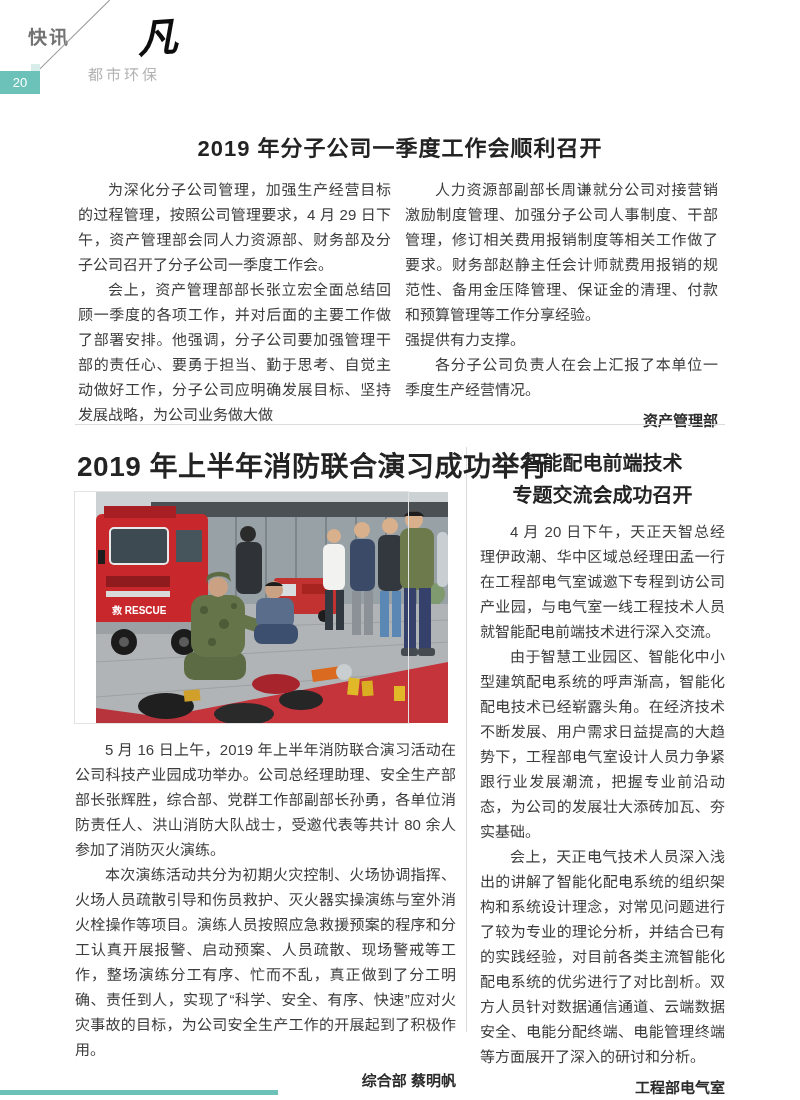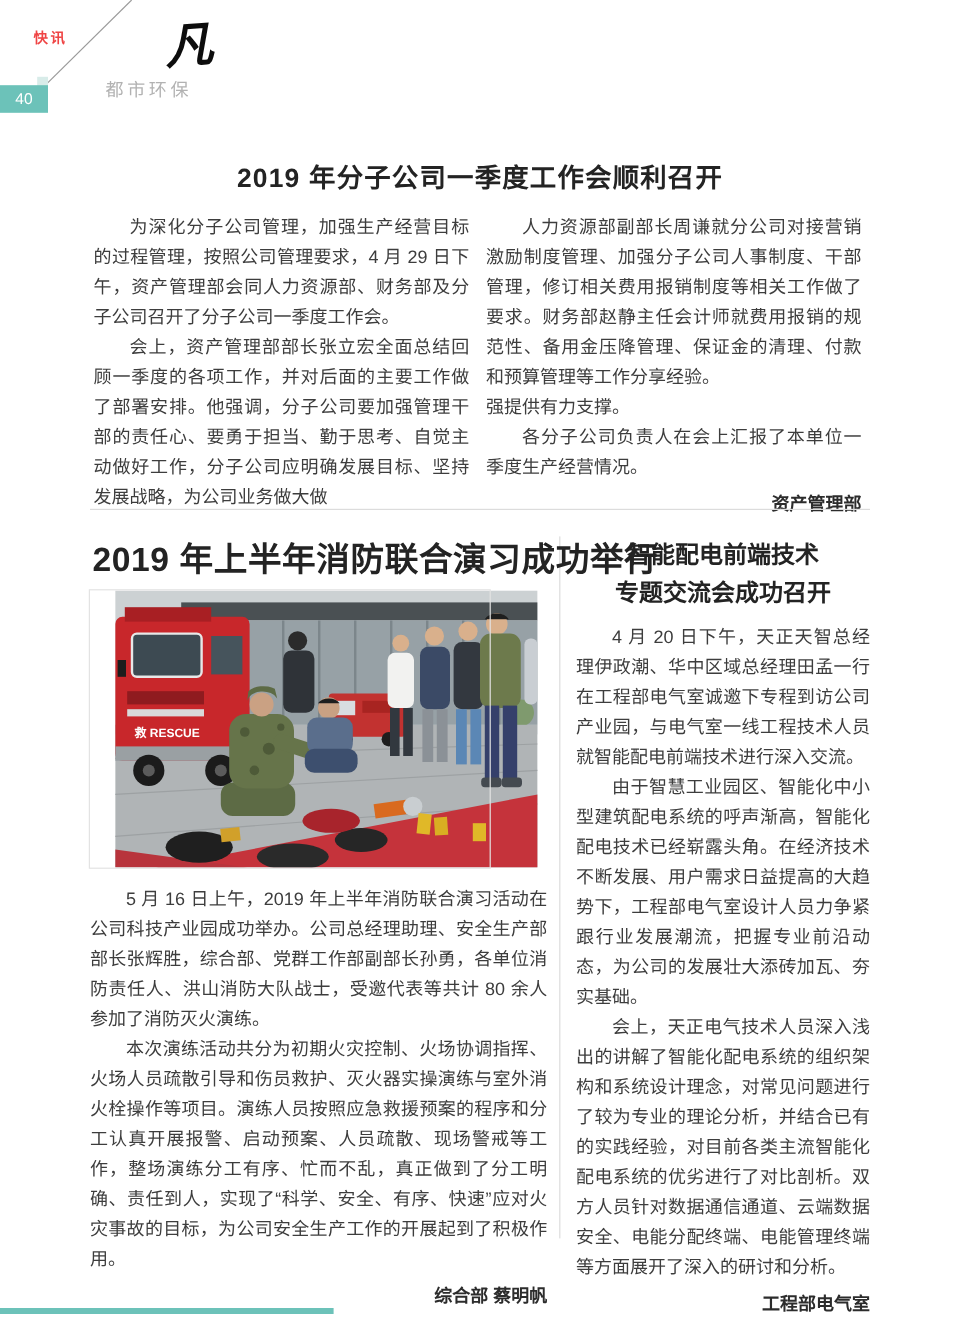--- a/index.html
+++ b/index.html
@@ -2,22 +2,22 @@
 <html lang="zh-CN"><head>
 <meta charset="utf-8">
 <style>
   html,body{margin:0;padding:0;}
   body{
     width:800px;height:1100px;position:relative;background:#ffffff;
     font-family:"Liberation Sans","DejaVu Sans",sans-serif;color:#3d3d3d;
     overflow:hidden;
   }
   
-  .section-label{position:absolute;left:28px;top:22px;font-size:12px;font-weight:bold;
-    color:#ef4444;letter-spacing:2px;}
+  .section-label{position:absolute;left:28px;top:22px;font-size:19px;font-weight:bold;
+    color:#737373;letter-spacing:2px;}
   .diag{position:absolute;left:36px;top:72px;width:103px;height:1px;background:#9a9a9a;
     transform:rotate(-44.6deg);transform-origin:0 0;}
   .brand{position:absolute;left:88px;top:27px;font-size:15px;color:#b2b2b2;letter-spacing:3px;margin-top:36px;}
   .brand-logo{position:absolute;left:137px;top:6px;font-size:40px;font-weight:bold;
     font-family:"DejaVu Serif","Liberation Serif",serif;font-style:italic;color:#0d0d0d;
     transform:rotate(-4deg);}
   .pagenum-sq{position:absolute;left:31px;top:64px;width:9px;height:9px;background:#d8ece9;}
   .pagenum{position:absolute;left:0;top:71px;width:40px;height:23px;background:#6cc2b9;
     color:#ffffff;font-size:13px;line-height:23px;text-align:center;}
   
@@ -46,21 +46,21 @@
   .footer-bar{position:absolute;left:0;top:1090px;width:278px;height:5px;background:#6cc2b9;}
 </style>
 </head>
 <body>
 
 <div class="section-label">快讯</div>
 <div class="diag"></div>
 <div class="brand">都市环保</div>
 <div class="brand-logo">凡</div>
 <div class="pagenum-sq"></div>
-<div class="pagenum">40</div>
+<div class="pagenum">20</div>
 
 <h1 class="a1-title">2019 年分子公司一季度工作会顺利召开</h1>
 
 <div class="a1-cols">
   <div class="col">
     <p class="body">为深化分子公司管理，加强生产经营目标的过程管理，按照公司管理要求，4 月 29 日下午，资产管理部会同人力资源部、财务部及分子公司召开了分子公司一季度工作会。</p>
     <p class="body">会上，资产管理部部长张立宏全面总结回顾一季度的各项工作，并对后面的主要工作做了部署安排。他强调，分子公司要加强管理干部的责任心、要勇于担当、勤于思考、自觉主动做好工作，分子公司应明确发展目标、坚持发展战略，为公司业务做大做</p>
   </div>
   <div class="col">
     <p class="body">人力资源部副部长周谦就分公司对接营销激励制度管理、加强分子公司人事制度、干部管理，修订相关费用报销制度等相关工作做了要求。财务部赵静主任会计师就费用报销的规范性、备用金压降管理、保证金的清理、付款和预算管理等工作分享经验。</p>

